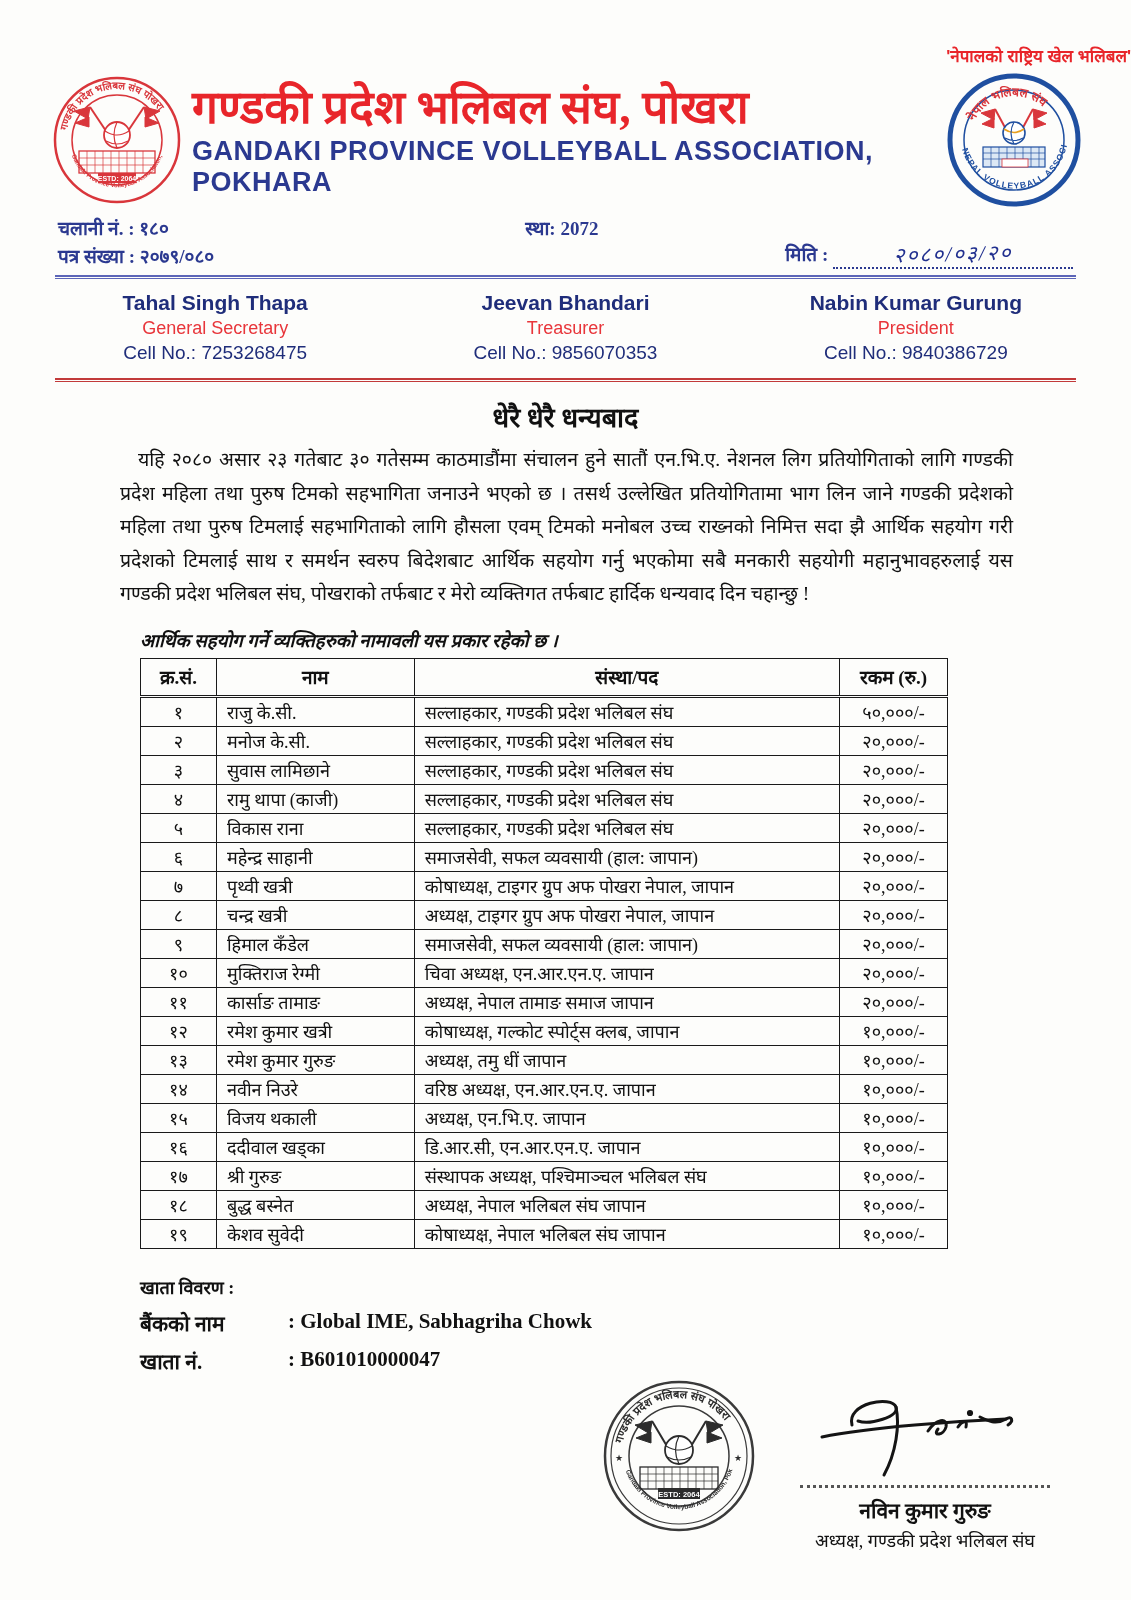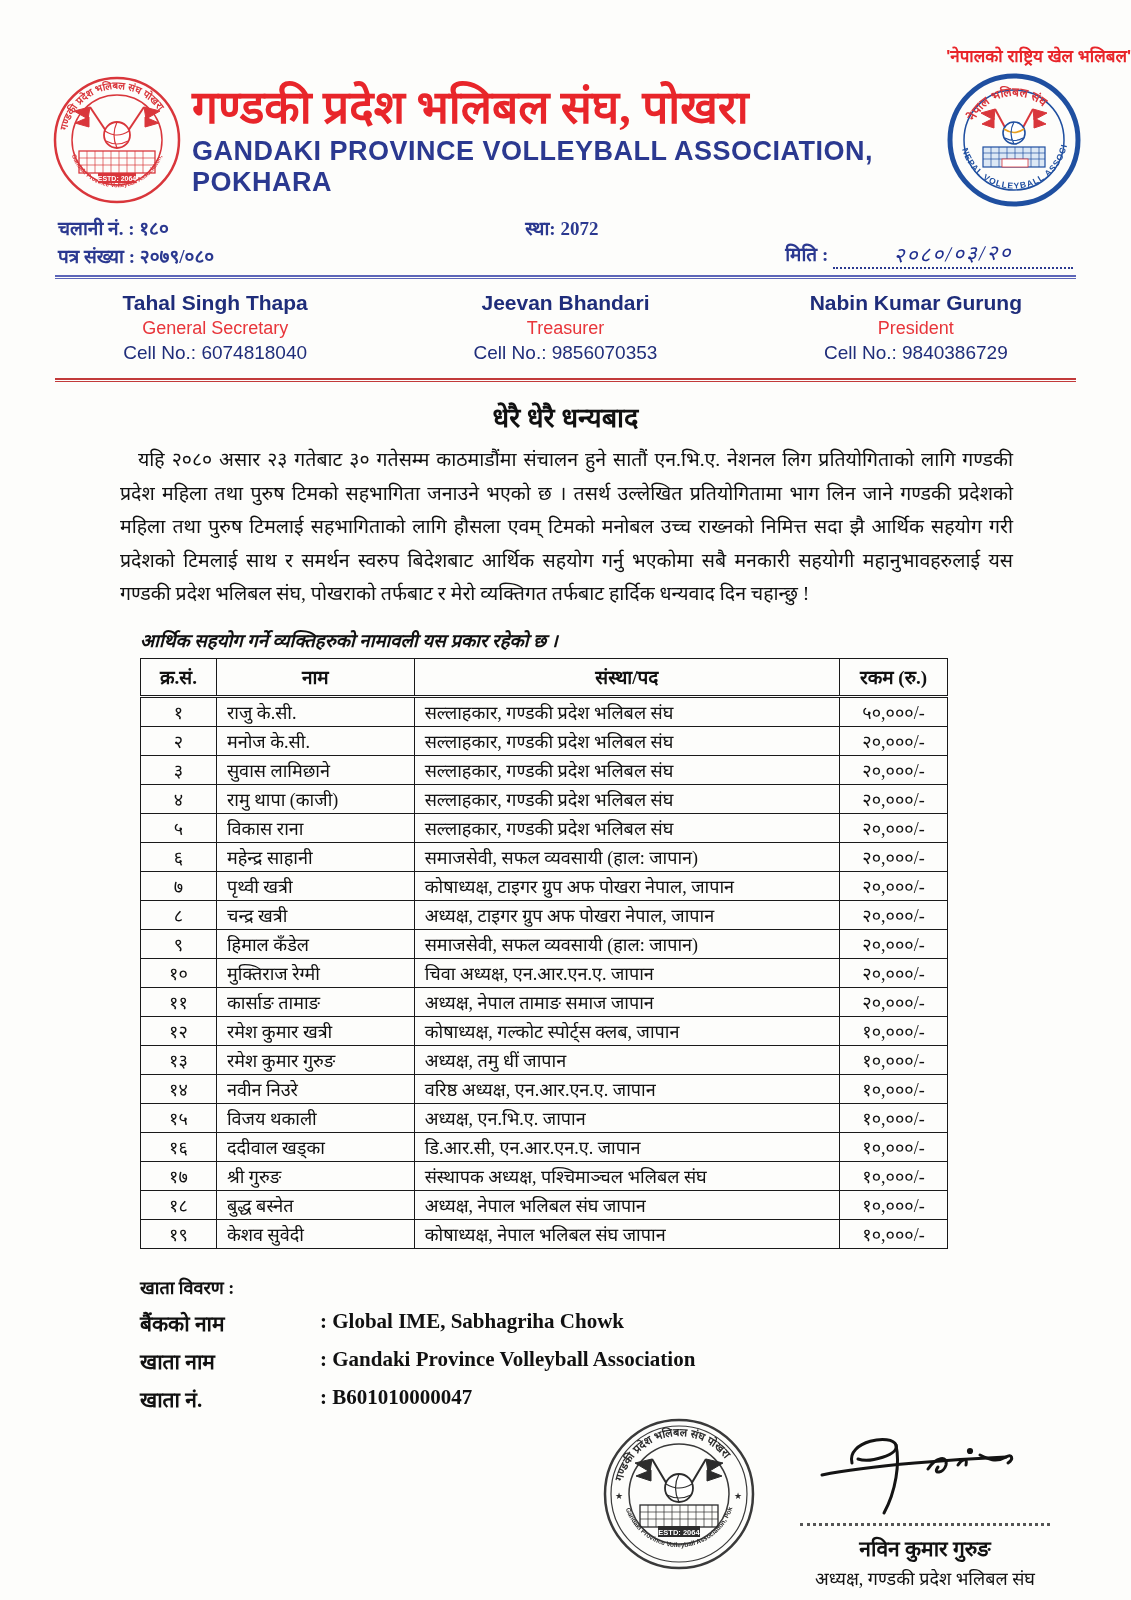--- a/index.html
+++ b/index.html
@@ -49,21 +49,21 @@
   .donor-table th { font-size:19px; font-weight:bold; text-align:center; padding:5px 8px;
     border-bottom:3px double #1a1a1a; }
   .donor-table td { height:29px; }
   .col-sn { width:76px; text-align:center; }
   .col-name { width:198px; }
   .col-org { width:426px; }
   .col-amt { width:108px; text-align:center; }
   
   .bank { margin:26px 0 0 140px; }
   .bank-heading { font-size:18px; font-weight:bold; }
-  .bank-line { display:flex; margin-top:10px; font-size:21px; font-weight:bold;gap:32px; }
+  .bank-line { display:flex; margin-top:10px; font-size:21px; font-weight:bold; }
   .bank-label { width:148px; }
   .bank-value { font-family:"Liberation Serif",serif; }
   
   .footer { display:flex; align-items:flex-start; margin:2px 0 0 600px; }
   .sig-block { margin-left:22px; text-align:center; width:290px; padding-top:14px; }
   .sig-svg { display:block; margin:0 auto; }
   .sig-dots { border-bottom:3px dotted #555; width:250px; margin:2px auto 8px auto; }
   .sig-name { font-size:21px; font-weight:bold; }
   .sig-role { font-size:18px; margin-top:4px; }
   svg text { font-family:"Liberation Sans",sans-serif; }
@@ -169,21 +169,21 @@
       <span class="miti-wrap"><span class="miti-hand">२०८०/०३/२०</span></span>
     </div>
   </div>
 
   <div class="rule rule-blue"></div>
 
   <div class="contacts">
     <div class="contact">
       <div class="name">Tahal Singh Thapa</div>
       <div class="role">General Secretary</div>
-      <div class="cell">Cell No.: 6074818040</div>
+      <div class="cell">Cell No.: 7253268475</div>
     </div>
     <div class="contact">
       <div class="name">Jeevan Bhandari</div>
       <div class="role">Treasurer</div>
       <div class="cell">Cell No.: 9856070353</div>
     </div>
     <div class="contact">
       <div class="name">Nabin Kumar Gurung</div>
       <div class="role">President</div>
       <div class="cell">Cell No.: 9840386729</div>
@@ -341,24 +341,20 @@
       <td class="col-amt">१०,०००/-</td>
     </tr>
   </tbody>
   </table>
 
   <div class="bank">
     <div class="bank-heading">खाता विवरण :</div>
     <div class="bank-line">
       <span class="bank-label">बैंकको नाम</span>
       <span class="bank-value">: Global IME, Sabhagriha Chowk</span>
-    </div>
-    <div class="bank-line">
-      <span class="bank-label">खाता नाम</span>
-      <span class="bank-value">: Gandaki Province Volleyball Association</span>
     </div>
     <div class="bank-line">
       <span class="bank-label">खाता नं.</span>
       <span class="bank-value">: B601010000047</span>
     </div>
   </div>
 
   <div class="footer">
 
     <svg width="158" height="158" viewBox="0 0 158 158">

